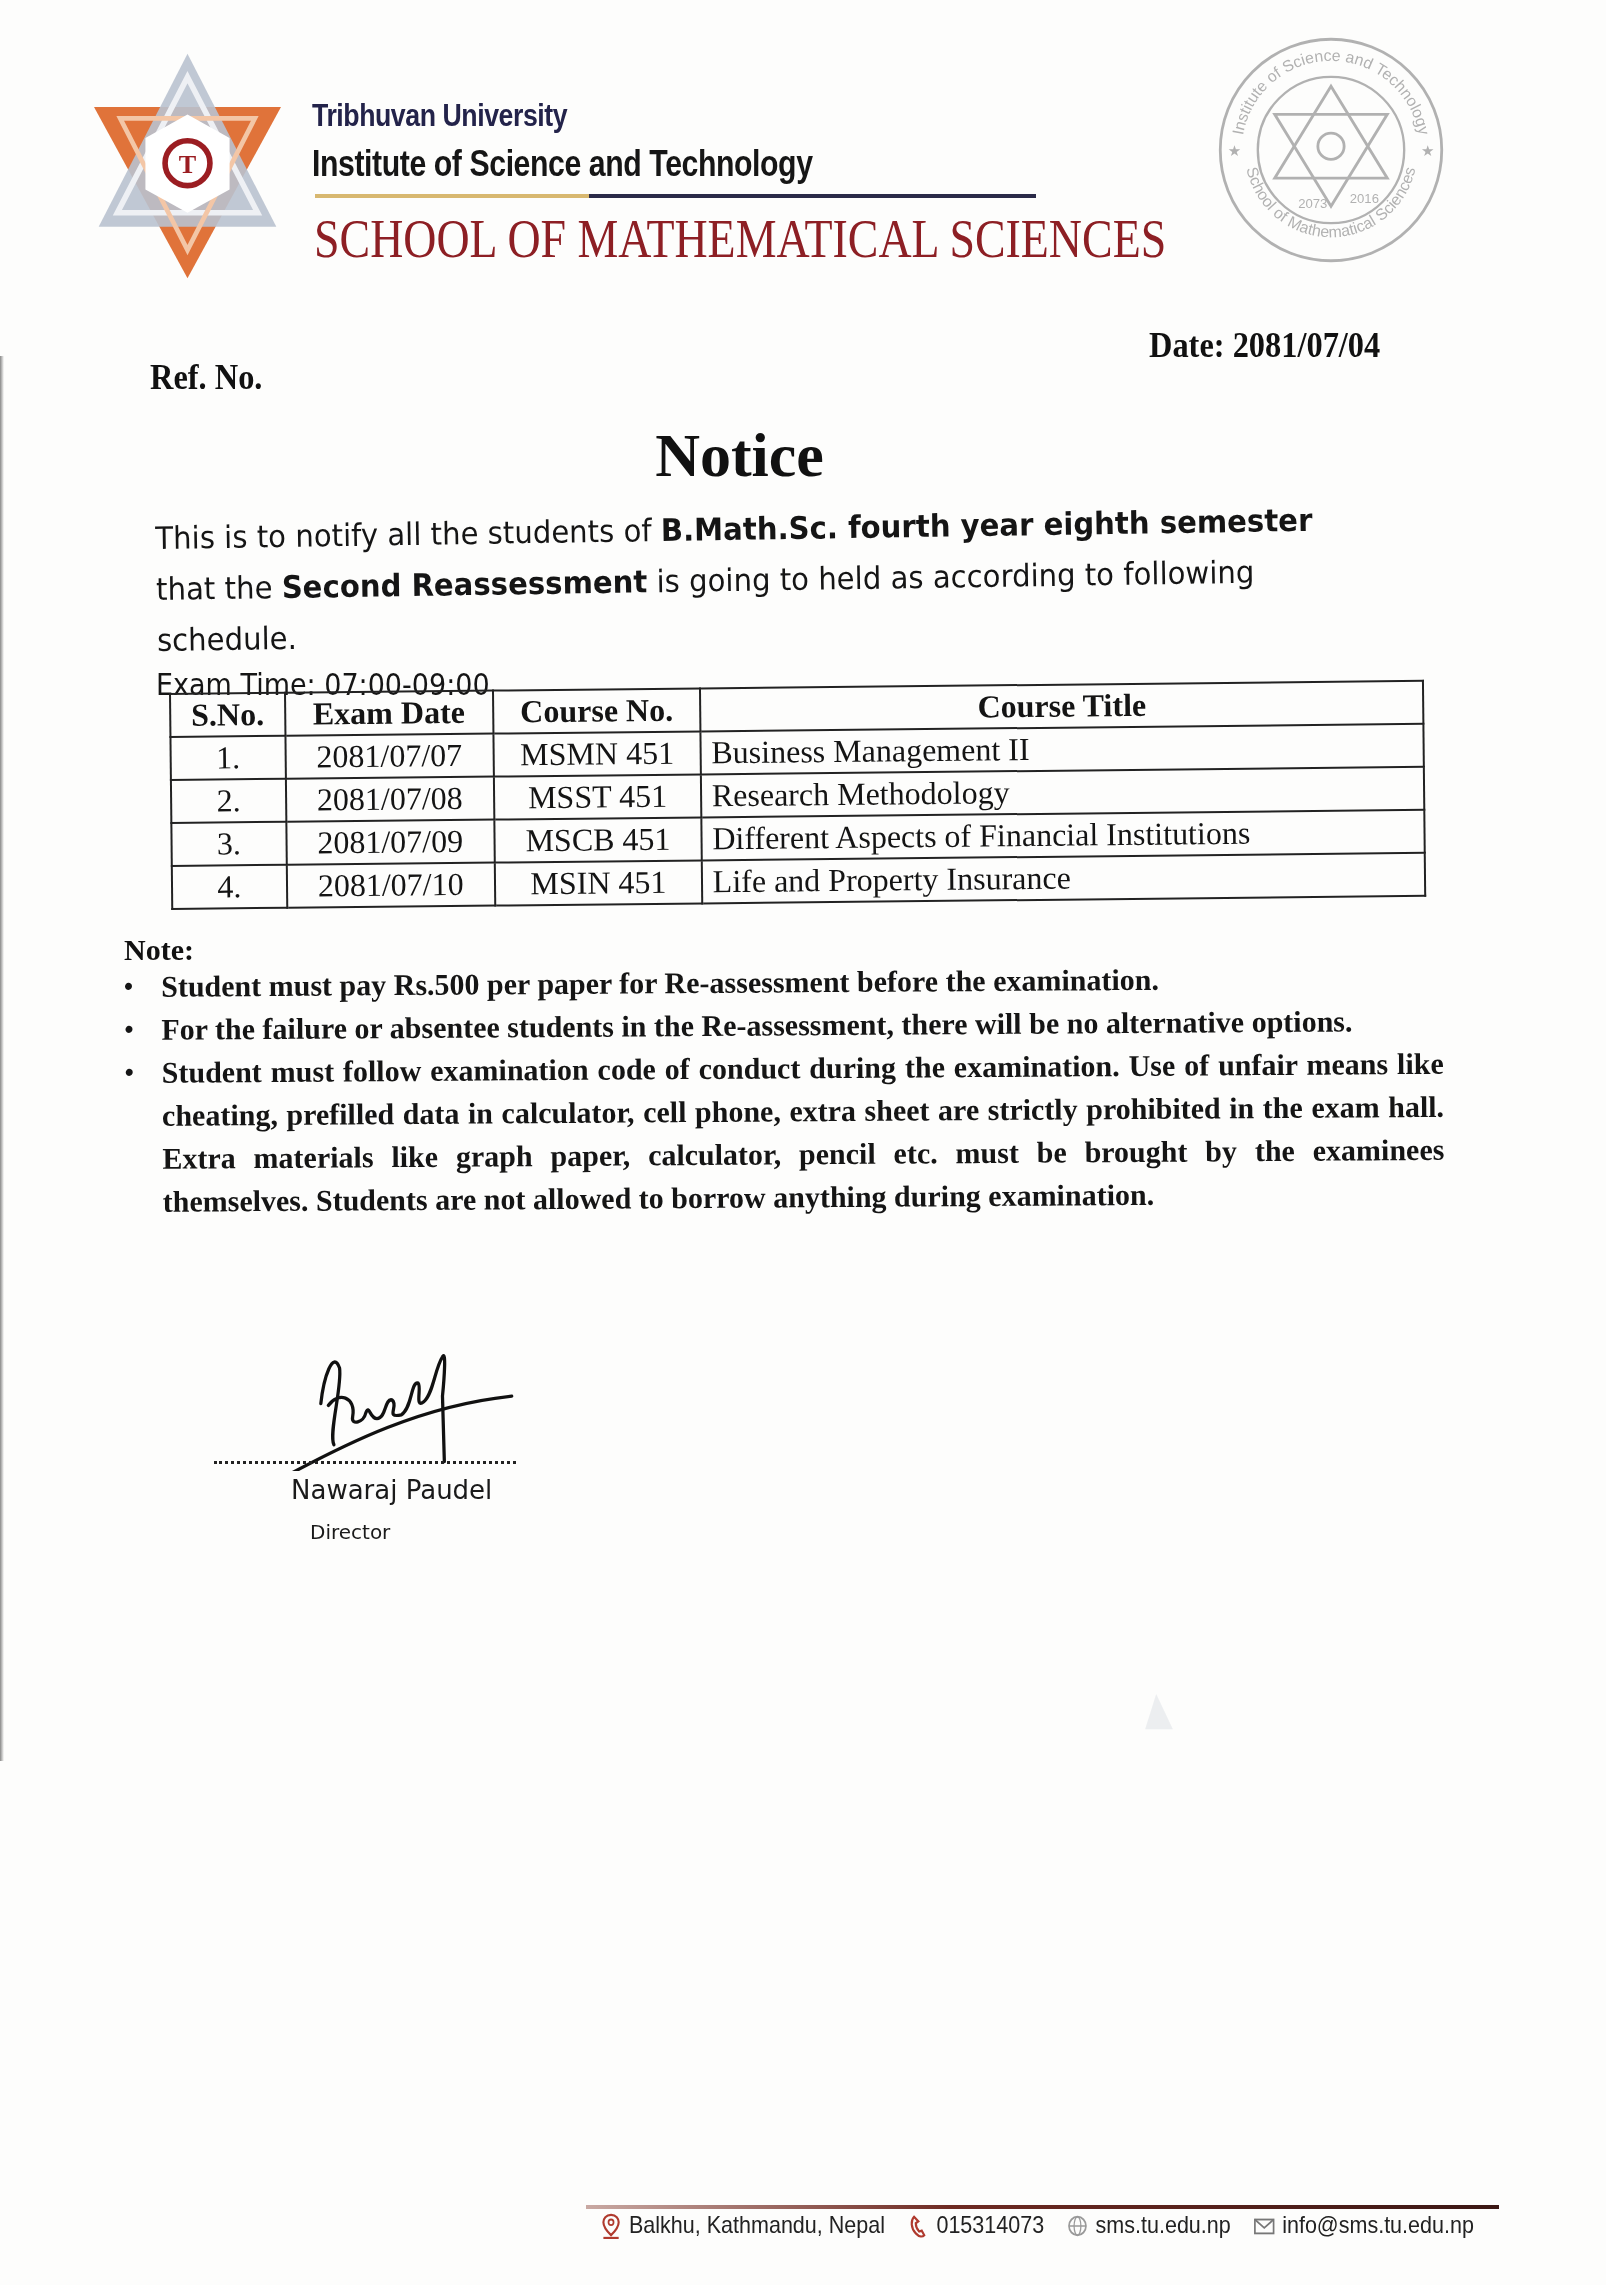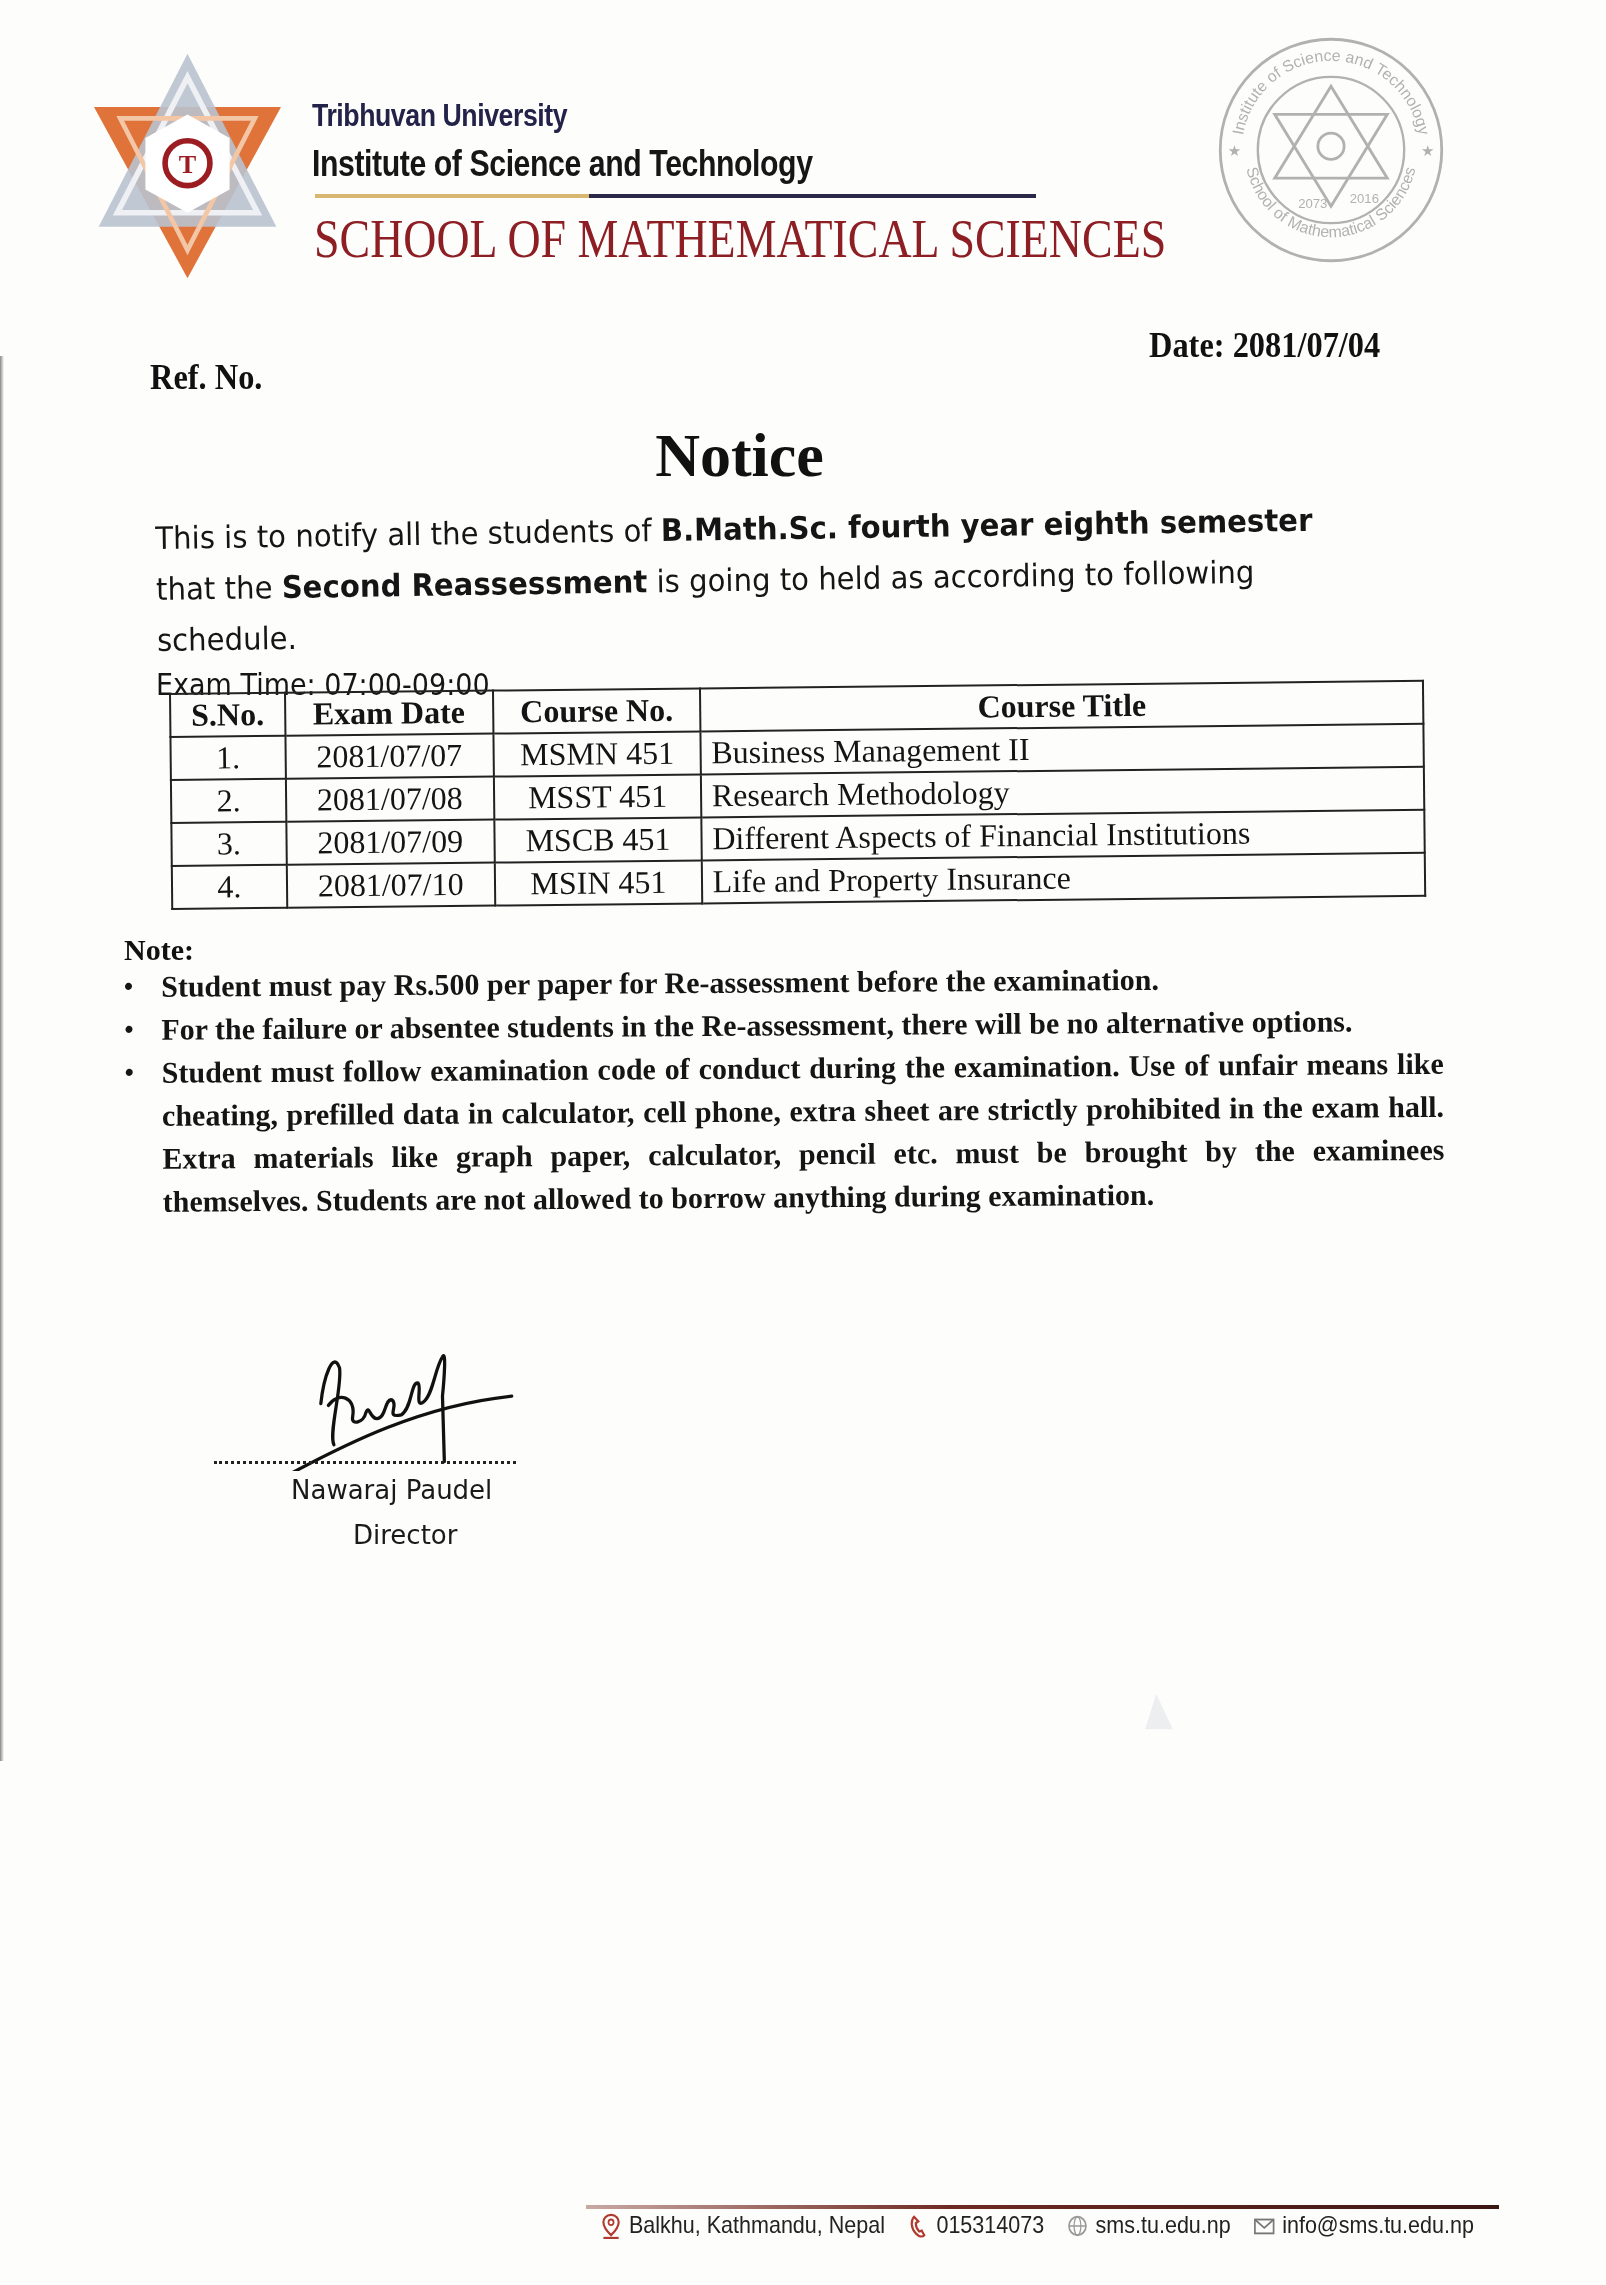--- a/index.html
+++ b/index.html
@@ -105,21 +105,21 @@
   .sig-dots {
     position: absolute; left: 214px; top: 1457px; width: 302px; height: 3.7px;
     border-bottom: 3.7px dotted #222;
   }
   .sig-name {
     position: absolute; left: 259px; top: 1475px;
     font-family: "DejaVu Sans", sans-serif; font-size: 26px; color: #1a1a1a; margin-left: 32px;
   }
   .sig-role {
     position: absolute; left: 310px; top: 1520px;
-    font-family: "DejaVu Sans", sans-serif; font-size: 26px; color: #1a1a1a; margin-left: 43px;
+    font-family: "DejaVu Sans", sans-serif; font-size: 20px; color: #1a1a1a;
   }
   .ghost-mark { position: absolute; left: 1145px; top: 1694px; width: 28px; height: 37px; opacity: 0.12; }
 
   
   .footer-rule {
     position: absolute; left: 586px; top: 2205px; width: 913px; height: 3.7px;
     background: linear-gradient(90deg, #c9a9a3 0%, #6e2a22 40%, #3b1714 100%);
   }
   .footer {
     position: absolute; left: 600px; top: 2212px; white-space: nowrap;

